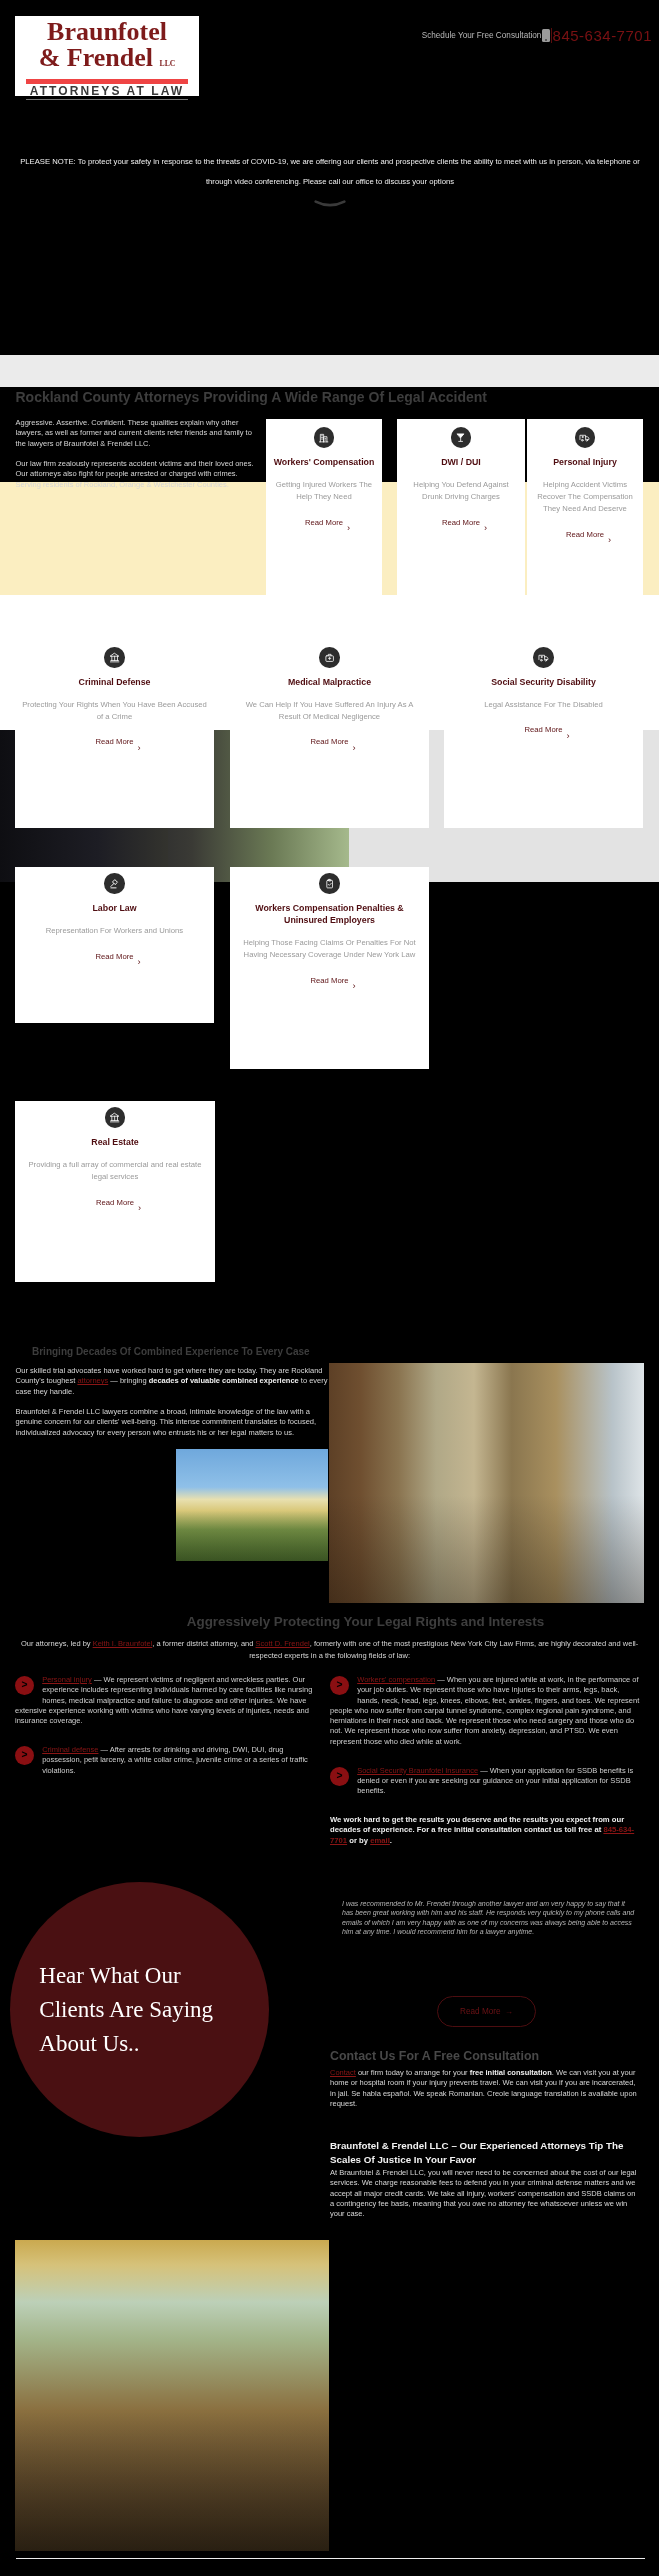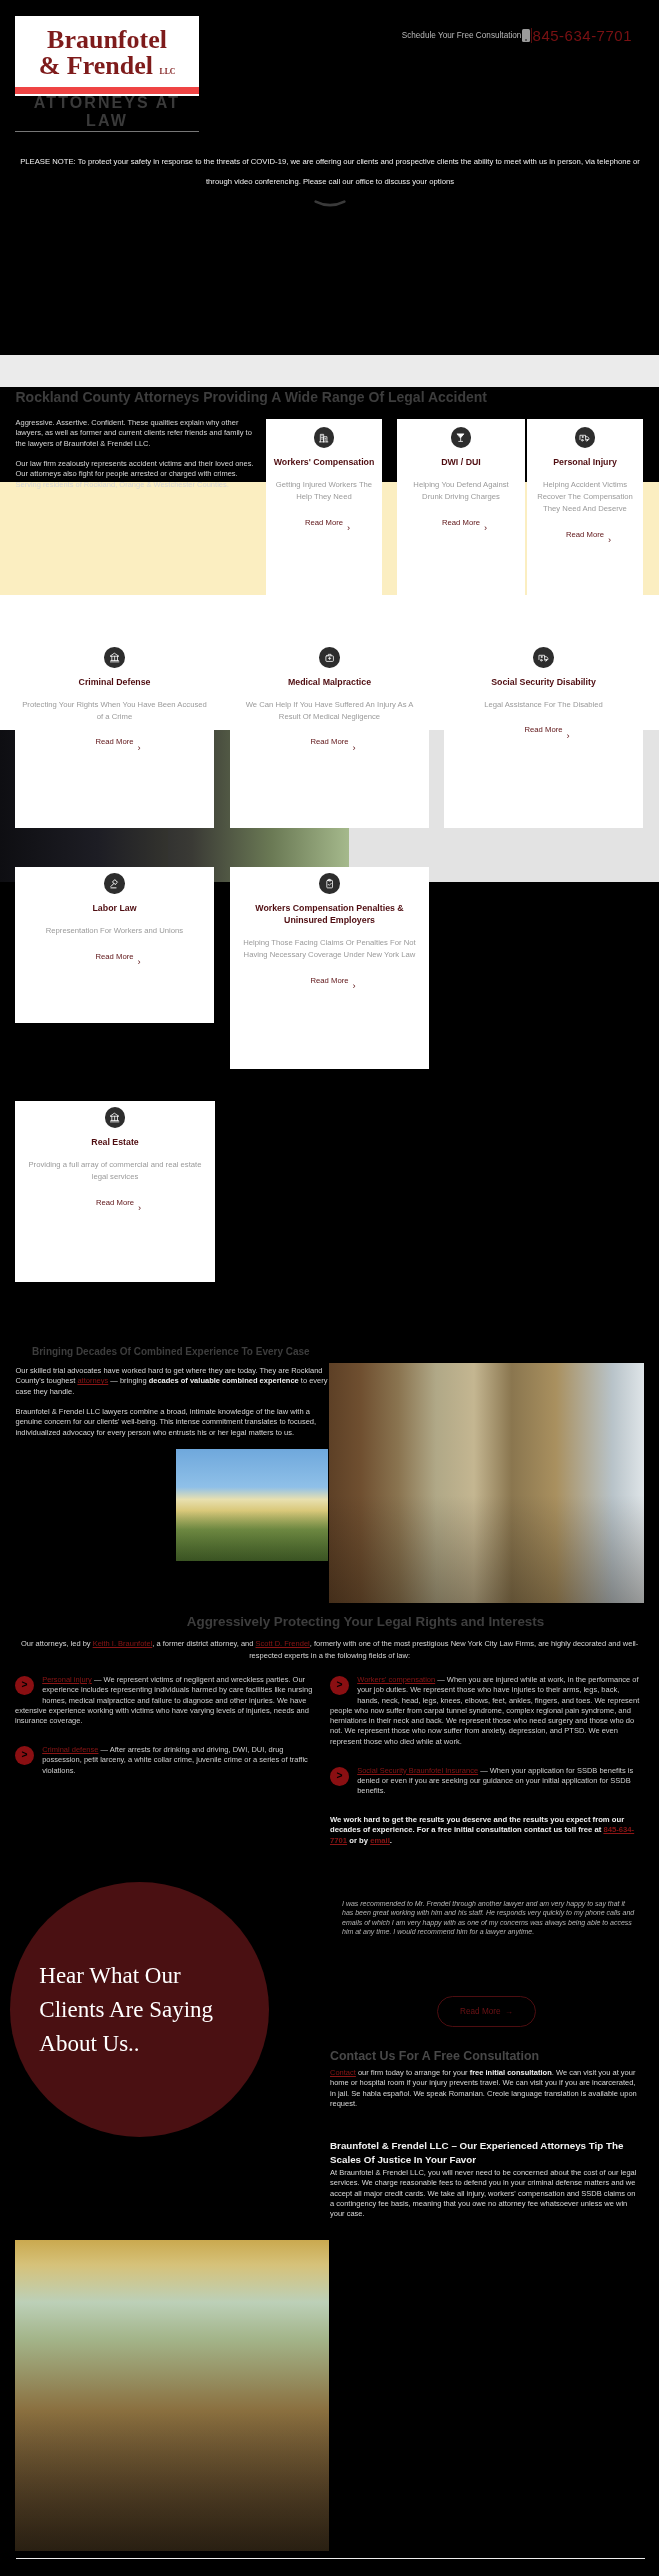--- a/index.html
+++ b/index.html
@@ -3,27 +3,27 @@
 <meta charset="utf-8">
 <style>
   html,body{margin:0;padding:0;background:#000;}
   #page{position:relative;width:659px;height:3019px;background:#000;overflow:hidden;
         font-family:"Liberation Sans","DejaVu Sans",sans-serif;}
   .abs{position:absolute;}
 
   
   .logo-box{left:15px;top:15.5px;width:184px;height:80px;background:#fff;text-align:center;}
   .logo-l1{font-family:"Liberation Serif","DejaVu Serif",serif;font-weight:700;font-size:26px;
-           color:#7e1b1b;line-height:26px;margin-top:11px;}
+           color:#7e1b1b;line-height:26px;margin-top:3px;}
   .logo-l2{font-family:"Liberation Serif","DejaVu Serif",serif;font-weight:700;font-size:26px;
            color:#7e1b1b;line-height:26px;}
   .logo-llc{font-size:7.7px;font-weight:700;color:#7e1b1b;vertical-align:baseline;}
-  .logo-tag{display:inline-block;margin-top:2.1px;font-weight:700;font-size:16px;color:#3a3a3a;
-            letter-spacing:2.1px;border-top:7px solid #ef4444;border-bottom:1px solid #777;padding:0.5px 4.1px;}
-  .hdr-right{right:27px;top:27px;display:flex;align-items:center;gap:1px;}
+  .logo-tag{display:inline-block;margin-top:2.1px;font-weight:700;font-size:12px;color:#3a3a3a;
+            letter-spacing:2.1px;border-top:5px solid #ef4444;border-bottom:1px solid #777;padding:0.5px 4.1px;}
+  .hdr-right{right:7px;top:27px;display:flex;align-items:center;gap:1px;}
   .hdr-cta{color:#b9b9b9;font-size:8.2px;}
   .phone-icon{width:7.2px;height:12.4px;background:#9a9a9a;border-radius:1.5px;position:relative;}
   .phone-icon::after{content:'';position:absolute;left:2.6px;bottom:1px;width:2.1px;height:2.1px;
                      border-radius:50%;background:#444;}
   .hdr-bar{width:1px;height:15.5px;background:#5a0d0d;}
   .hdr-phone{color:#7a1113;font-size:15px;letter-spacing:0.5px;}
 
   
   .notice{left:13px;top:152px;width:634px;text-align:center;color:#f2f2f2;font-size:7.7px;line-height:20px;}
   .scroll-arc{left:314px;top:200px;}

